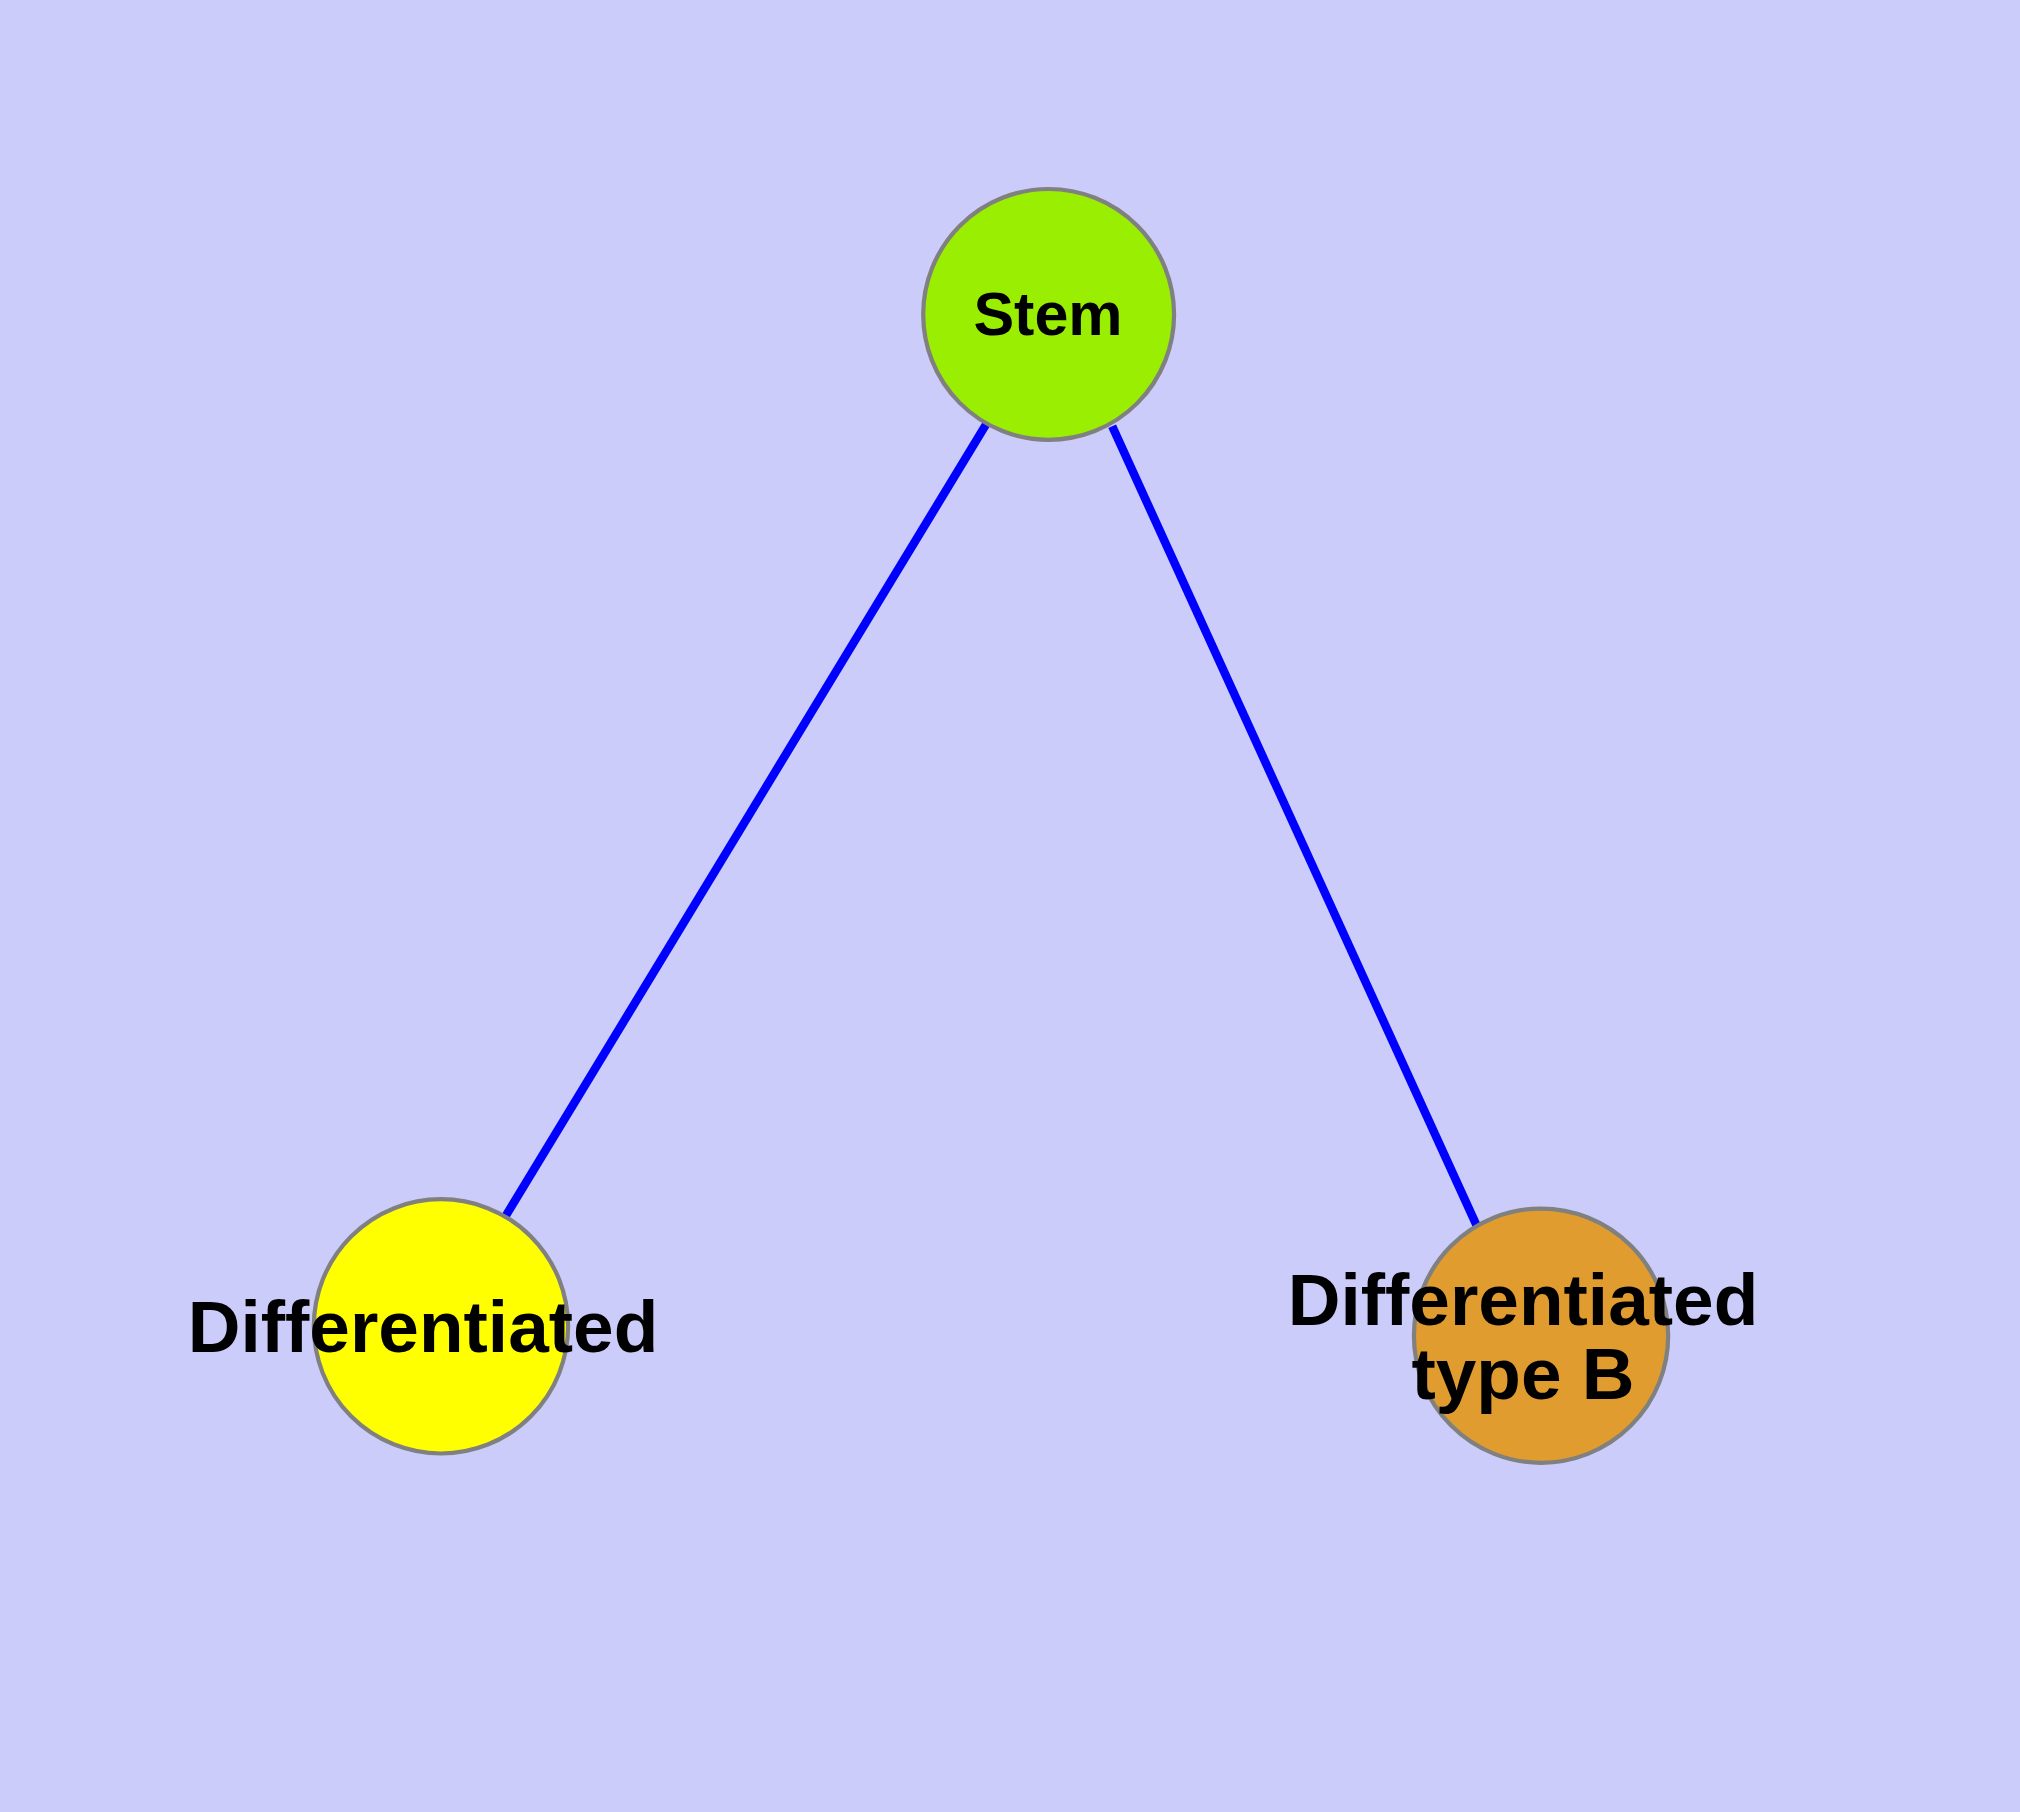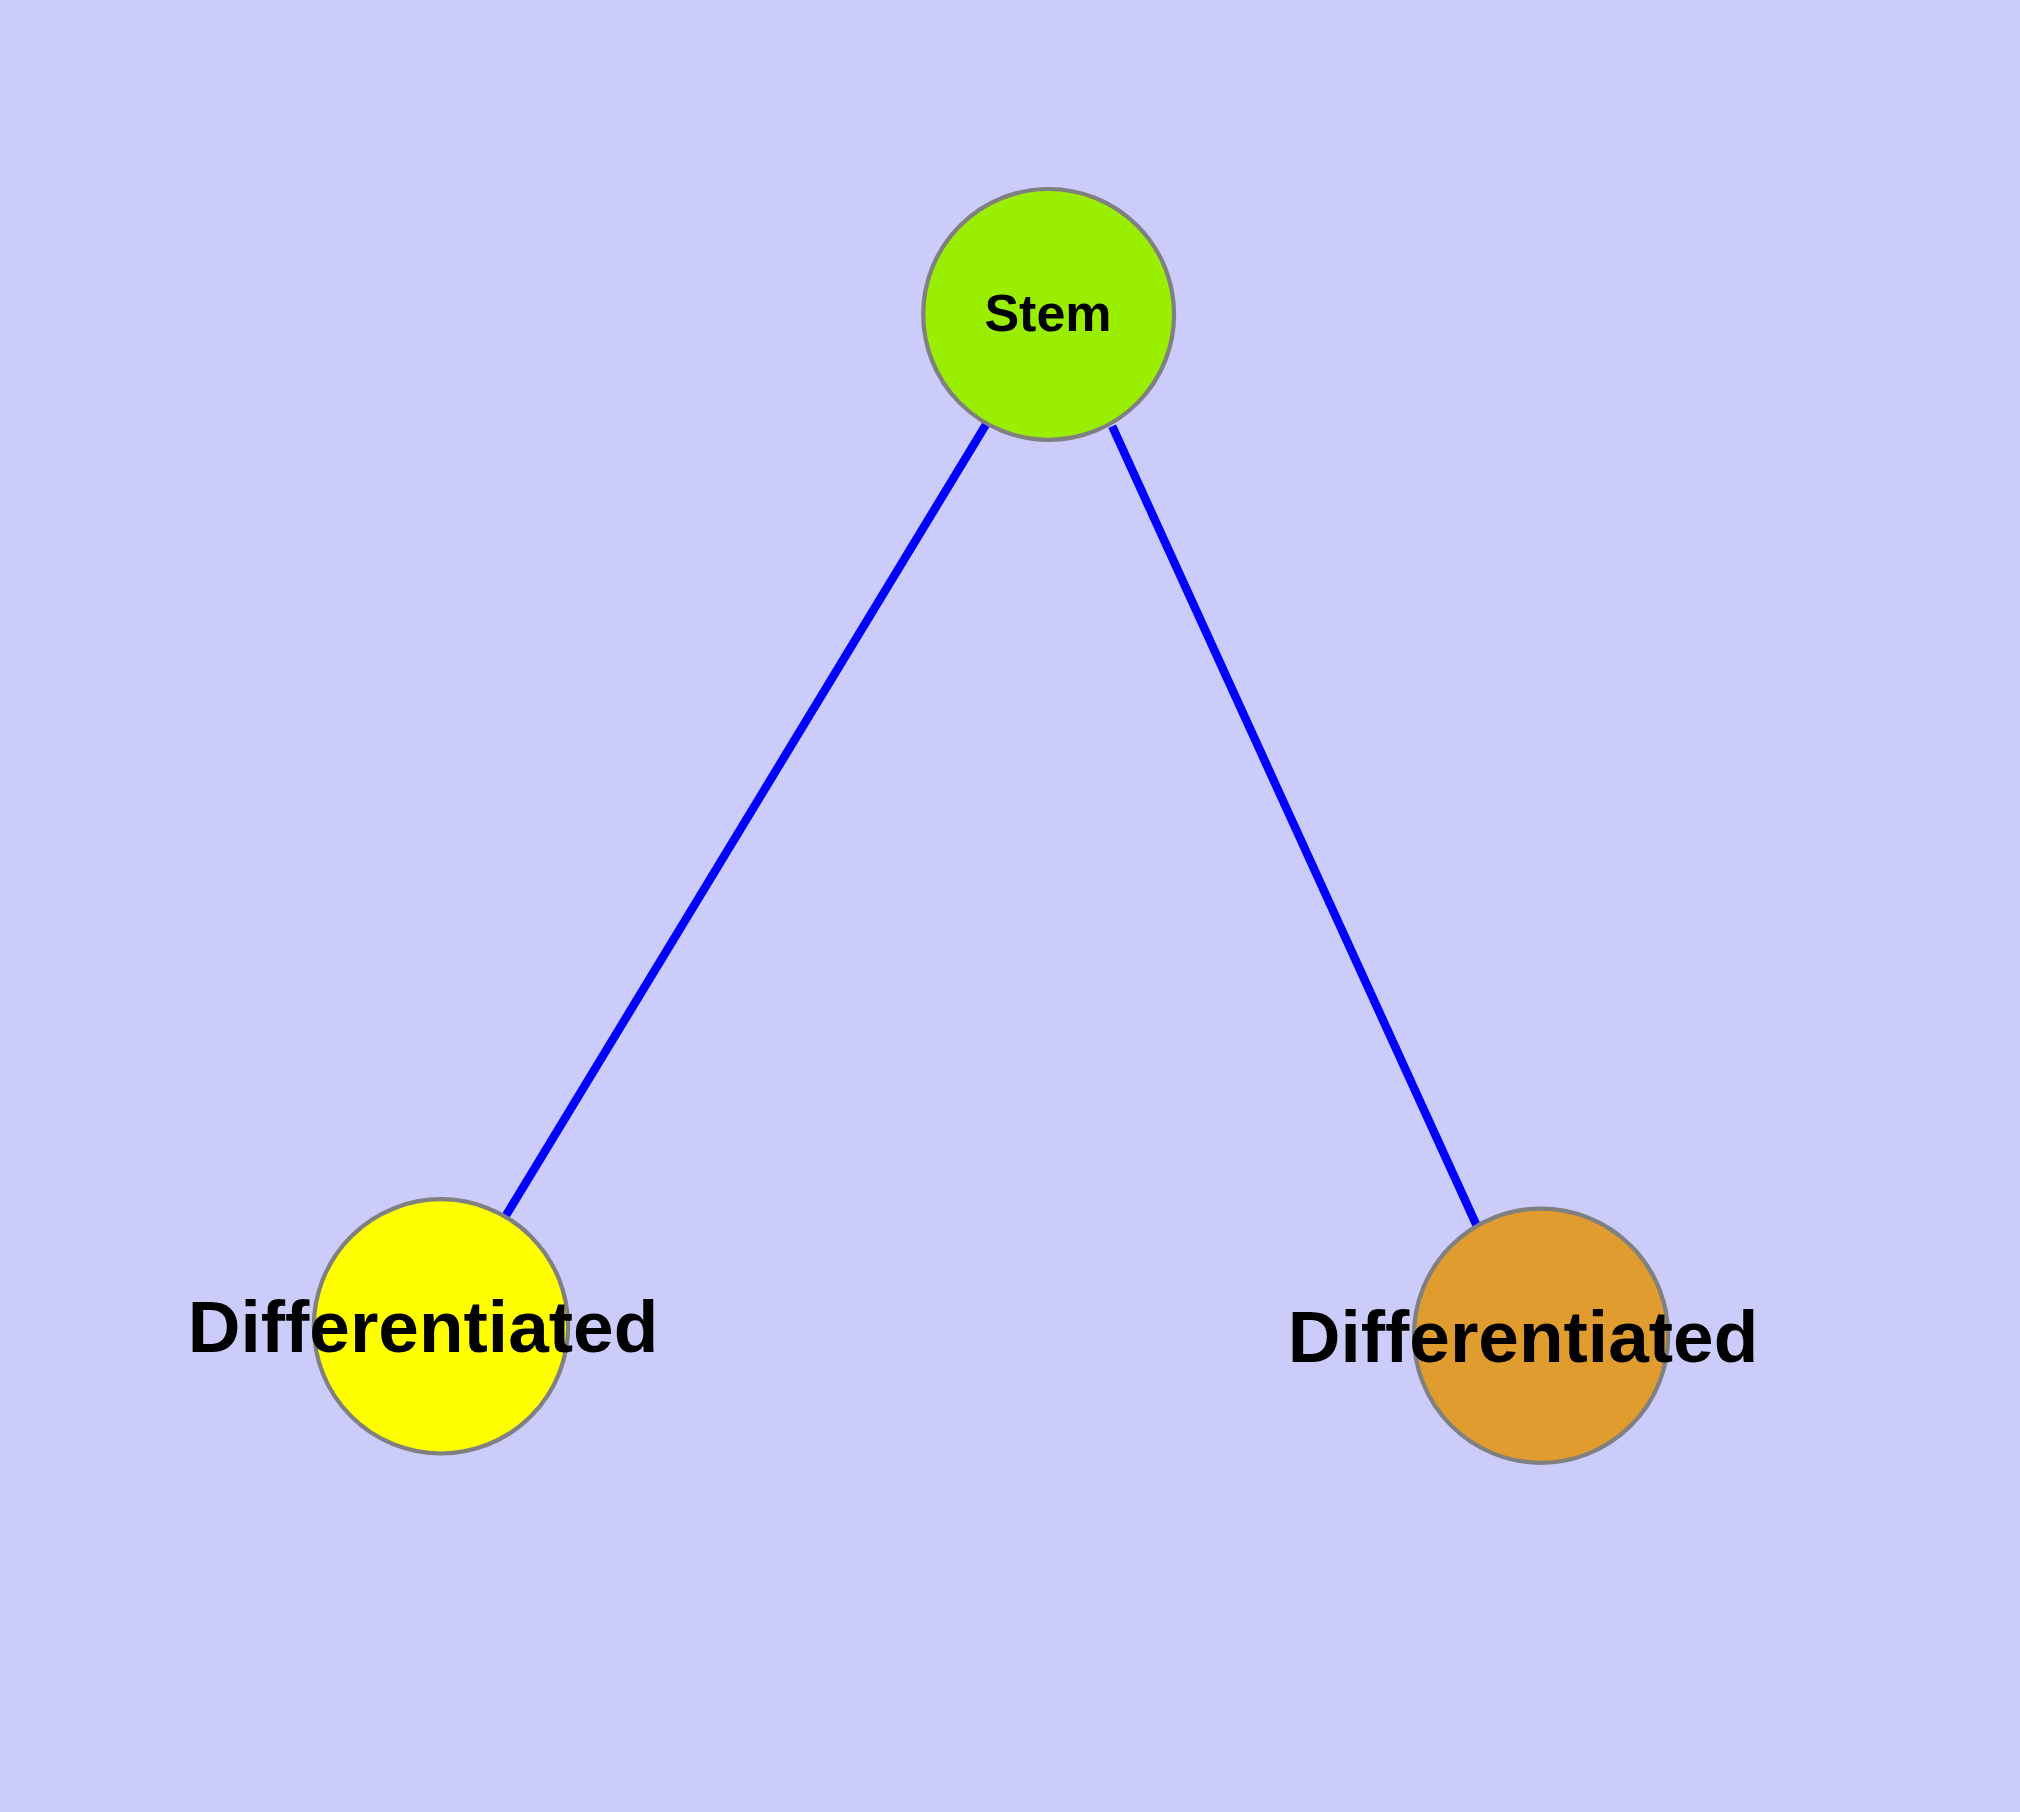--- a/index.html
+++ b/index.html
@@ -29,21 +29,21 @@
     color: #000000;
     line-height: 1.02;
     white-space: pre;
     pointer-events: none;
     user-select: none;
   }
   #label-stem {
     left: 1048px;
     top: 314px;
     transform: translate(-50%, -50%);
-    font-size: 52px;
+    font-size: 61px;
   }
   #label-diff-a {
     left: 423px;
     top: 1327px;
     transform: translate(-50%, -50%);
     font-size: 73px;
   }
   #label-diff-b {
     left: 1523px;
     top: 1337px;
@@ -67,16 +67,16 @@
       <circle cx="1237" cy="371" r="148" fill="#9aee02" stroke="#808080" stroke-width="5"></circle>
       <circle cx="520" cy="1565" r="150" fill="#ffff00" stroke="#808080" stroke-width="5"></circle>
       <circle cx="1818" cy="1576" r="150" fill="#e09c2e" stroke="#808080" stroke-width="5"></circle>
     </g>
   </svg>
 
   <div class="node-label" id="label-stem">Stem</div>
 
   <div class="node-label" id="label-diff-a"><span>Differentiated</span><br></div>
 
-  <div class="node-label" id="label-diff-b"><span>Differentiated</span><br></div>
+  <div class="node-label" id="label-diff-b"><span>Differentiated</span><br><span>type B</span></div>
 
 </div>
 
 
 </body></html>

